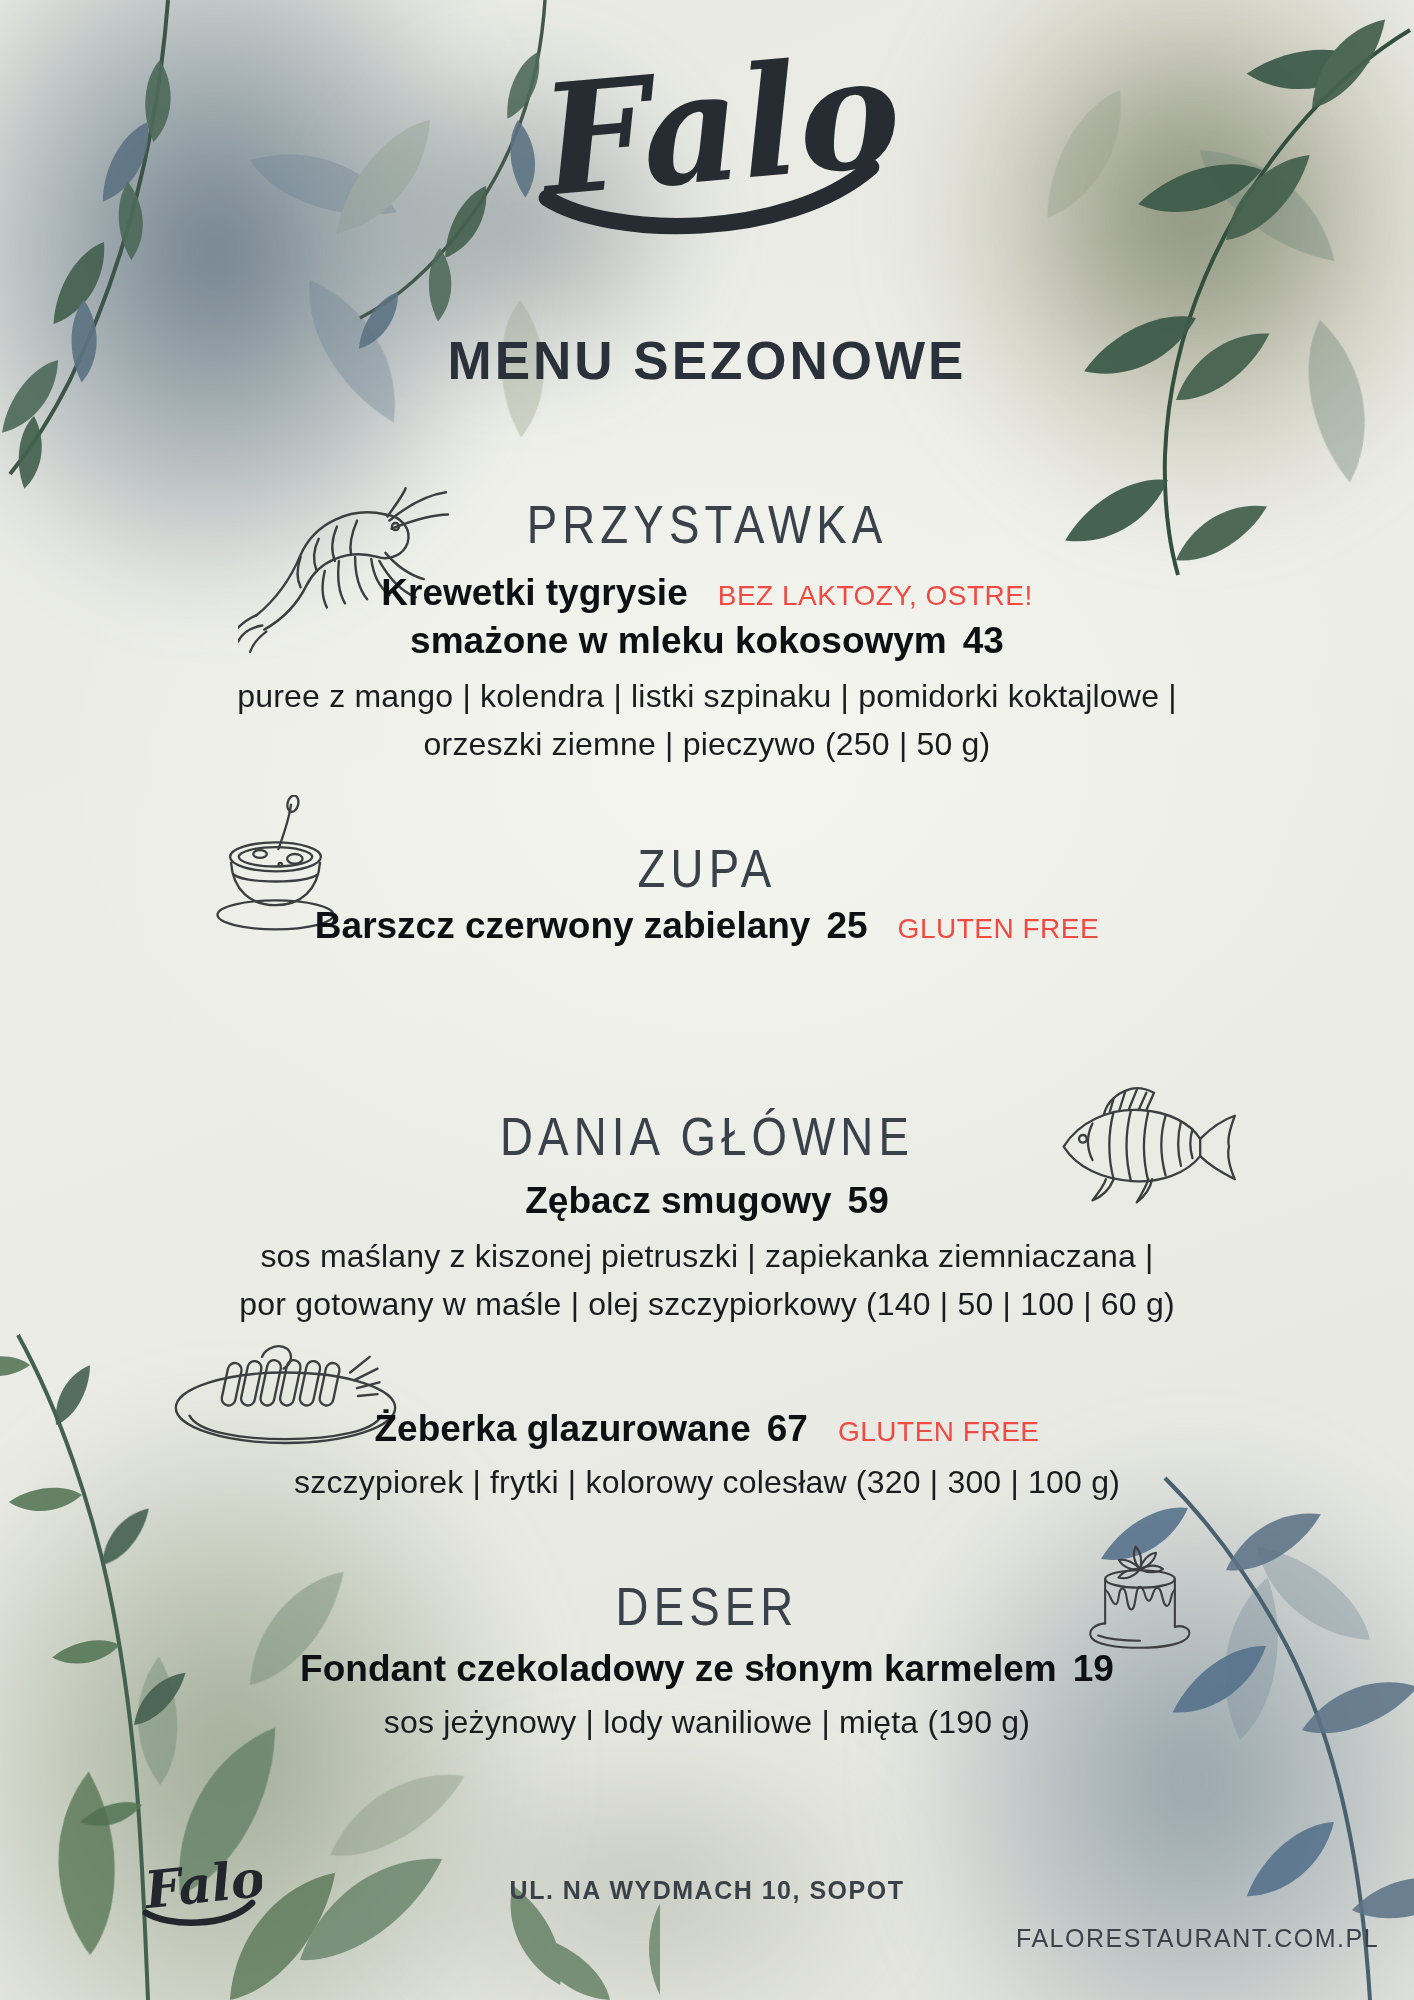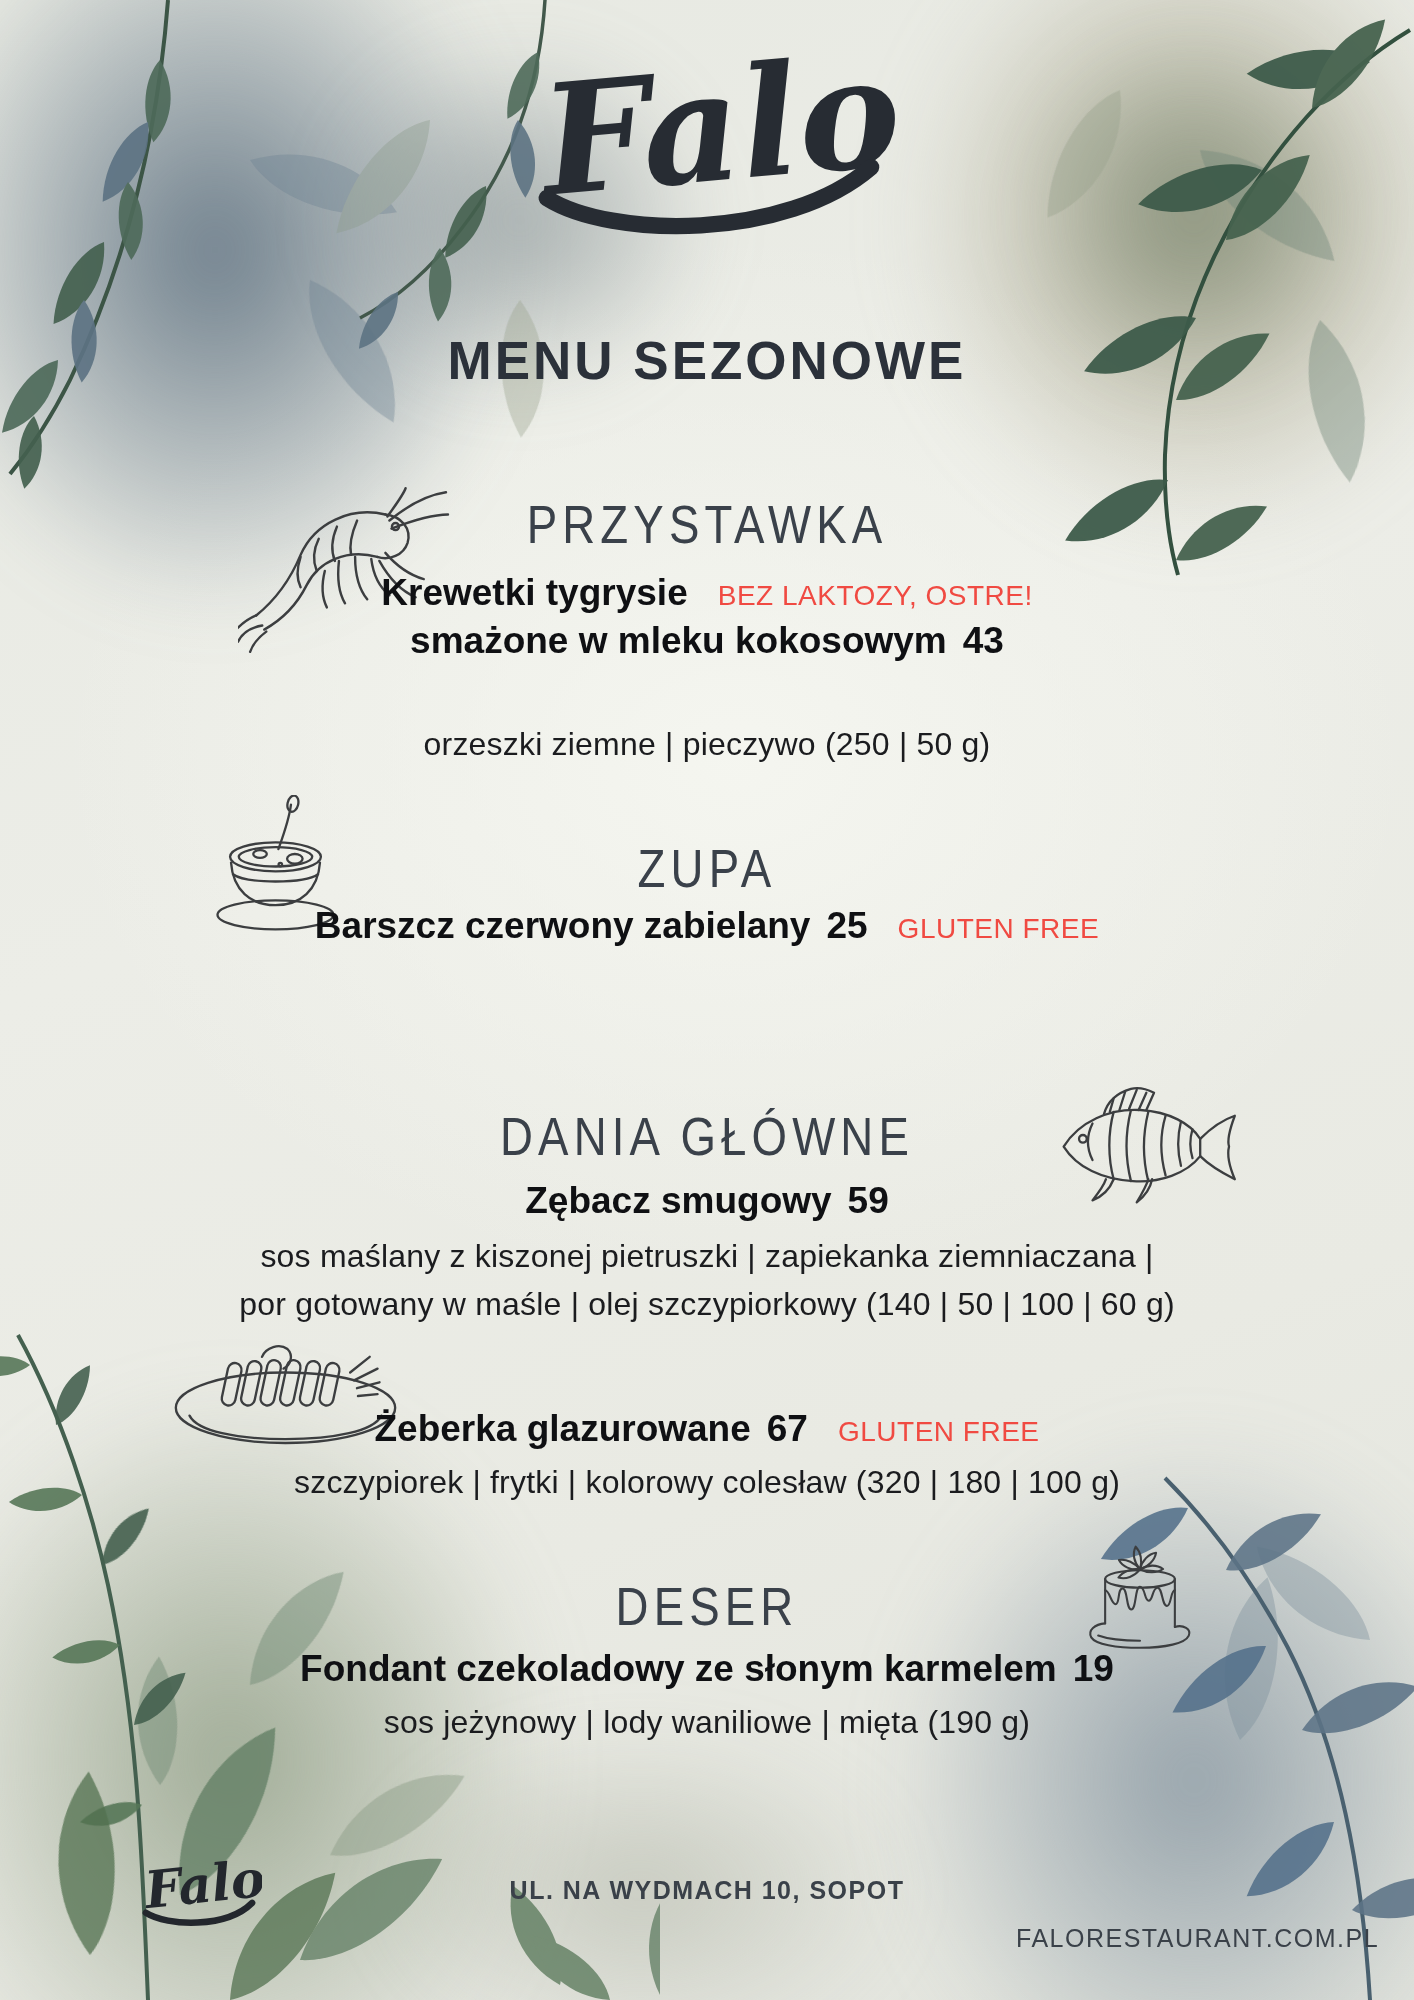--- a/index.html
+++ b/index.html
@@ -208,20 +208,21 @@
       </g>
     </svg>
   </div>
 
   <div class="row" style="top:570px">
     <span class="dname">Krewetki tygrysie</span><span class="tag">BEZ LAKTOZY, OSTRE!</span>
   </div>
   <div class="row" style="top:618px">
     <span class="dname">smażone w mleku kokosowym</span><span class="price">43</span>
   </div>
+  <div class="desc" style="top:674px">puree z mango | kolendra | listki szpinaku | pomidorki koktajlowe |</div>
   <div class="desc" style="top:722px">orzeszki ziemne | pieczywo (250 | 50 g)</div>
 
   <h2 class="sec" style="top:838px">ZUPA</h2>
 
   <div class="dishicon" style="left:198px;top:795px;width:155px;height:145px">
     <svg viewBox="0 0 160 150">
       <g class="lineart">
         <ellipse cx="80" cy="124" rx="60" ry="15"></ellipse>
         <path d="M34 70 C 36 98, 54 114, 80 114 C 106 114, 124 98, 126 70"></path>
         <ellipse cx="80" cy="64" rx="47" ry="15"></ellipse>
@@ -282,21 +283,21 @@
         <rect x="158" y="20" width="14" height="44" rx="7" transform="rotate(12 165 42)"></rect>
         <path d="M96 14 C 100 4, 114 0, 122 6 C 128 12, 126 22, 118 26"></path>
         <path d="M186 30 L 206 14 M190 38 L 214 26 M193 46 L 216 40 M194 54 L 214 52"></path>
       </g>
     </svg>
   </div>
 
   <div class="row" style="top:1406px">
     <span class="dname">Żeberka glazurowane</span><span class="price">67</span><span class="tag">GLUTEN FREE</span>
   </div>
-  <div class="desc" style="top:1460px">szczypiorek | frytki | kolorowy colesław (320 | 180 | 100 g)</div>
+  <div class="desc" style="top:1460px">szczypiorek | frytki | kolorowy colesław (320 | 300 | 100 g)</div>
 
   <h2 class="sec" style="top:1576px">DESER</h2>
 
   <div class="dishicon" style="left:1075px;top:1538px;width:130px;height:122px">
     <svg viewBox="0 0 130 140">
       <g class="lineart" stroke-width="2">
         <ellipse cx="65" cy="47" rx="40" ry="10"></ellipse>
         <path d="M25 47 L 25 98 M105 47 L 105 102"></path>
         <path d="M25 60 C 30 60, 32 76, 37 76 C 42 76, 39 58, 45 58 C 51 58, 49 82, 55 82 C 61 82, 59 56, 65 56 C 71 56, 70 72, 75 72 C 80 72, 79 57, 85 57 C 91 57, 90 78, 96 78 C 101 78, 100 60, 105 60"></path>
         <path d="M25 98 C 13 99, 5 106, 9 114 C 14 122, 38 126, 65 126 C 94 126, 117 121, 121 112 C 124 105, 115 99, 105 102"></path>

